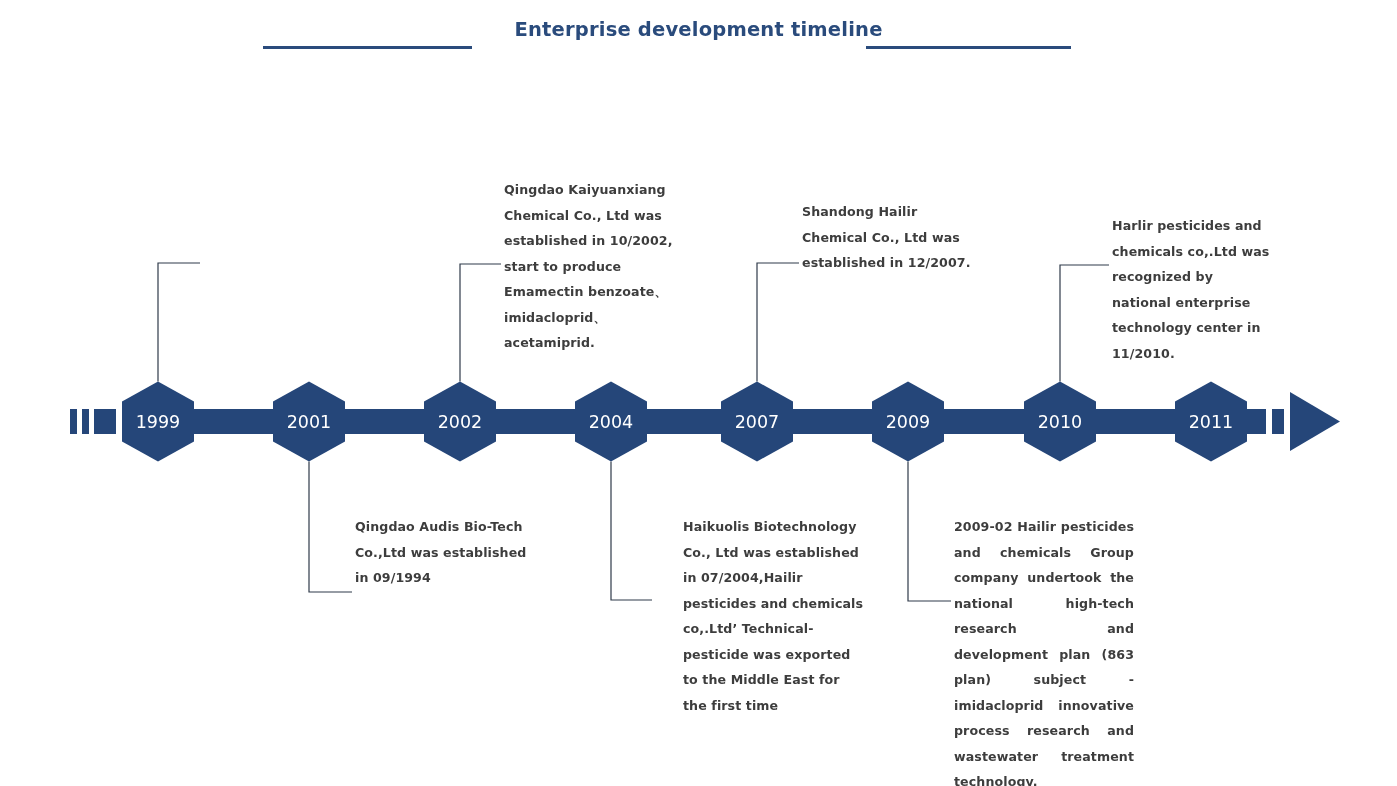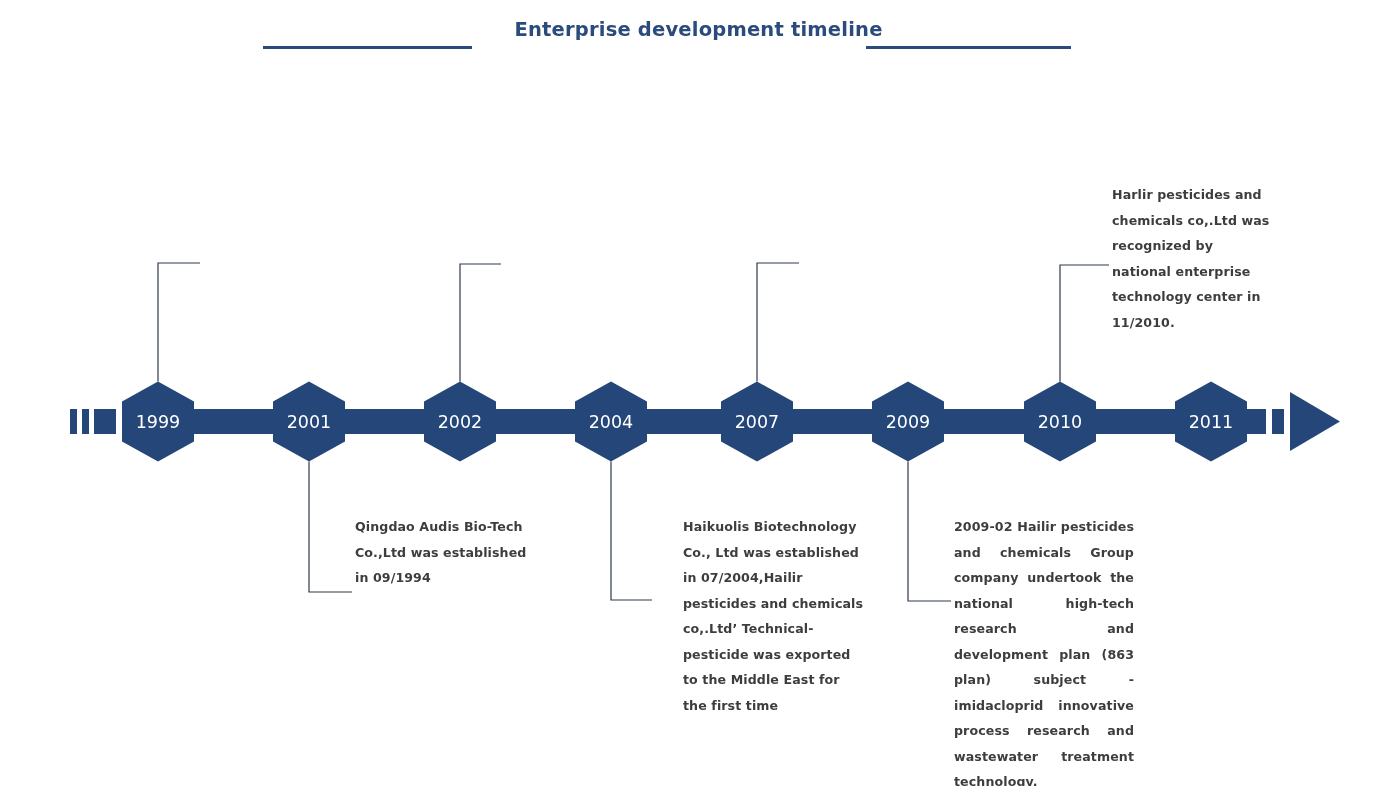--- a/index.html
+++ b/index.html
@@ -95,21 +95,23 @@
         <polygon points="1060 381.5 1096 401.5 1096 441.5 1060 461.5 1024 441.5 1024 401.5" fill="#254679"></polygon>
         <text x="1060" y="427.5" text-anchor="middle" fill="#ffffff" font-size="17.5" font-family="&quot;DejaVu Sans&quot;,&quot;Liberation Sans&quot;,sans-serif">2010</text>
         <polygon points="1211 381.5 1247 401.5 1247 441.5 1211 461.5 1175 441.5 1175 401.5" fill="#254679"></polygon>
         <text x="1211" y="427.5" text-anchor="middle" fill="#ffffff" font-size="17.5" font-family="&quot;DejaVu Sans&quot;,&quot;Liberation Sans&quot;,sans-serif">2011</text>
       </g>
   </svg>
 
 
   <div class="note" style="left:355px;top:514px;width:180px;">Qingdao Audis Bio-Tech Co.,Ltd was established in 09/1994</div>
 
+  <div class="note" style="left:504px;top:177px;width:186px;">Qingdao Kaiyuanxiang Chemical Co., Ltd was established in 10/2002, start to produce Emamectin benzoate、imidacloprid、 acetamiprid.</div>
 
   <div class="note" style="left:683px;top:514px;width:182px;">Haikuolis Biotechnology Co., Ltd was established in 07/2004,Hailir pesticides and chemicals co,.Ltd’ Technical-pesticide was exported to the Middle East for the first time</div>
 
+  <div class="note" style="left:802px;top:199px;width:180px;">Shandong Hailir Chemical Co., Ltd was established in 12/2007.</div>
 
   <div class="note justify" style="left:954px;top:514px;width:180px;">2009-02 Hailir pesticides and chemicals Group company undertook the national high-tech research and development plan (863 plan) subject - imidacloprid innovative process research and wastewater treatment technology.</div>
 
-  <div class="note" style="left:1112px;top:182px;width:160px;">Harlir pesticides and chemicals co,.Ltd was recognized by national enterprise technology center in 11/2010.</div>
+  <div class="note" style="left:1112px;top:213px;width:160px;">Harlir pesticides and chemicals co,.Ltd was recognized by national enterprise technology center in 11/2010.</div>
 
 </div>
 
 </body></html>

